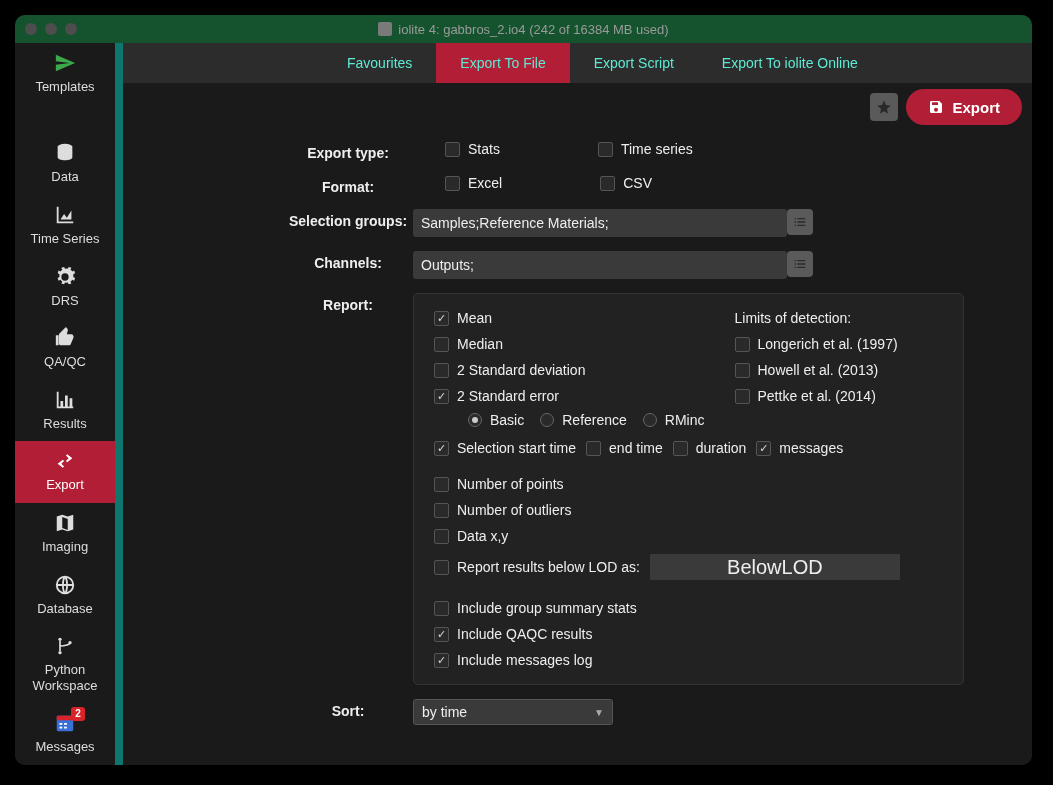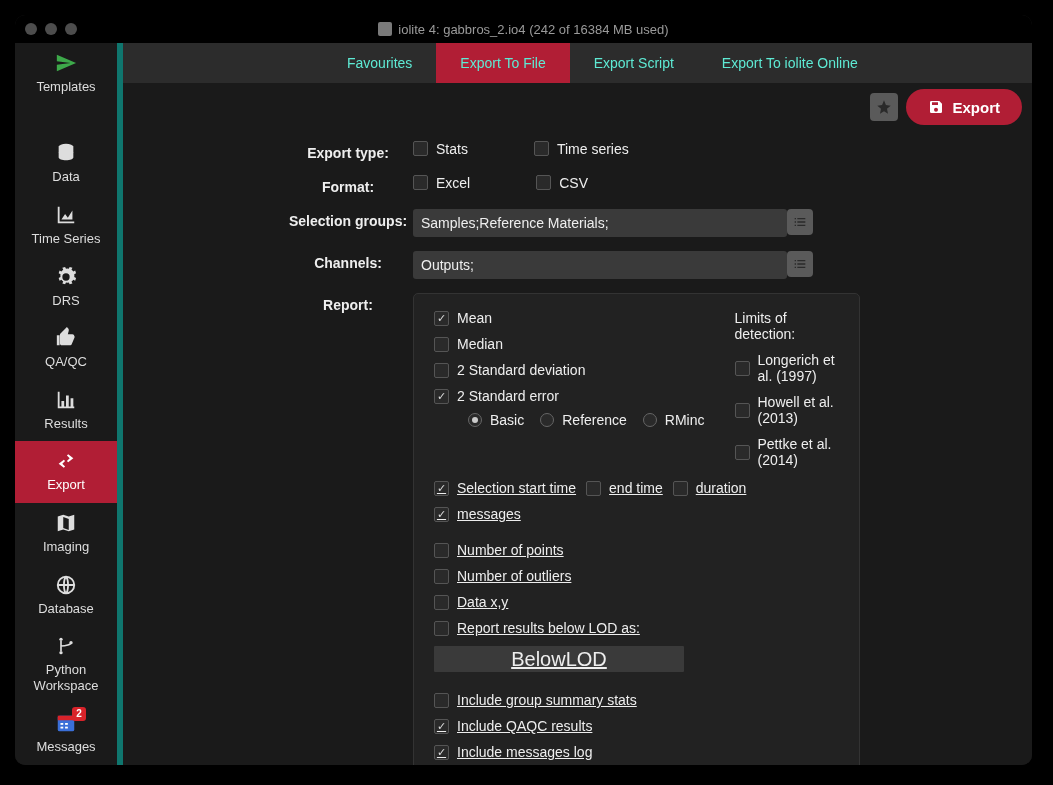--- a/index.html
+++ b/index.html
@@ -18,21 +18,21 @@
     margin: 15px;
     background: #1a1a1a;
     border-radius: 10px;
     overflow: hidden;
     display: flex;
     flex-direction: column;
     box-shadow: 0 10px 40px rgba(0,0,0,0.5);
   }
   .titlebar {
     height: 28px;
-    background: #000000;
+    background: #14532d;
     display: flex;
     align-items: center;
     padding: 0 10px;
     position: relative;
   }
   .traffic {
     display: flex;
     gap: 8px;
   }
   .traffic span {
@@ -61,21 +61,21 @@
     flex: 1;
     display: flex;
     min-height: 0;
   }
   
   .sidebar {
     width: 108px;
     background: #1a1a1a;
     display: flex;
     flex-direction: column;
-    border-right: 6px solid #0f766e;
+    border-right: 8px solid #0f766e;
   }
   .side-item {
     display: flex;
     flex-direction: column;
     align-items: center;
     padding: 8px 4px 10px;
     color: #ddd;
     font-size: 13px;
     cursor: pointer;
     text-align: center;
@@ -197,22 +197,23 @@
     justify-content: center;
     flex-shrink: 0;
   }
   .checkbox.checked::after {
     content: "✓";
     font-size: 11px;
     color: #ddd;
   }
   .opt {
     display: flex;
-    align-items: flex-start;
+    align-items: flex-end;
     gap: 8px;
+    margin-left: 32px;
   }
   .text-input {
     flex: 1;
     min-width: 0;
     background: #3a3a3a;
     border: none;
     border-radius: 3px;
     height: 28px;
     padding: 0 8px;
     color: #eee;
@@ -228,21 +229,21 @@
   .list-btn svg { fill: #2a2a2a; }
   .input-wrap {
     display: flex;
     width: 400px;
   }
   .report-panel {
     background: #222;
     border: 1px solid #333;
     border-radius: 5px;
     padding: 16px 20px;
-    width: 447px;
+    width: 551px;
   }
   .report-cols {
     display: flex;
     gap: 30px;
   }
   .rcol { flex: 1; display: flex; flex-direction: column; gap: 10px; }
   .rline { display: flex; align-items: center; gap: 8px; }
   .rlabel { font-size: 14px; }
   .radio {
     width: 14px; height: 14px;
@@ -296,21 +297,21 @@
     color: #eee;
     font-size: 14px;
     cursor: pointer;
   }
   .select .arrow {
     font-size: 10px;
     color: #aaa;
   }
   .gap { height: 2px; }
   .report-below {
-    display: flex; flex-direction: column; gap: 10px; margin-top: 12px; text-decoration: underline;
+    display: flex; flex-direction: column; gap: 10px; margin-top: 12px;
   }
 </style>
 </head>
 <body>
 
 <div class="window">
   <div class="titlebar">
     <div class="traffic">
       <span></span>
       <span></span>

